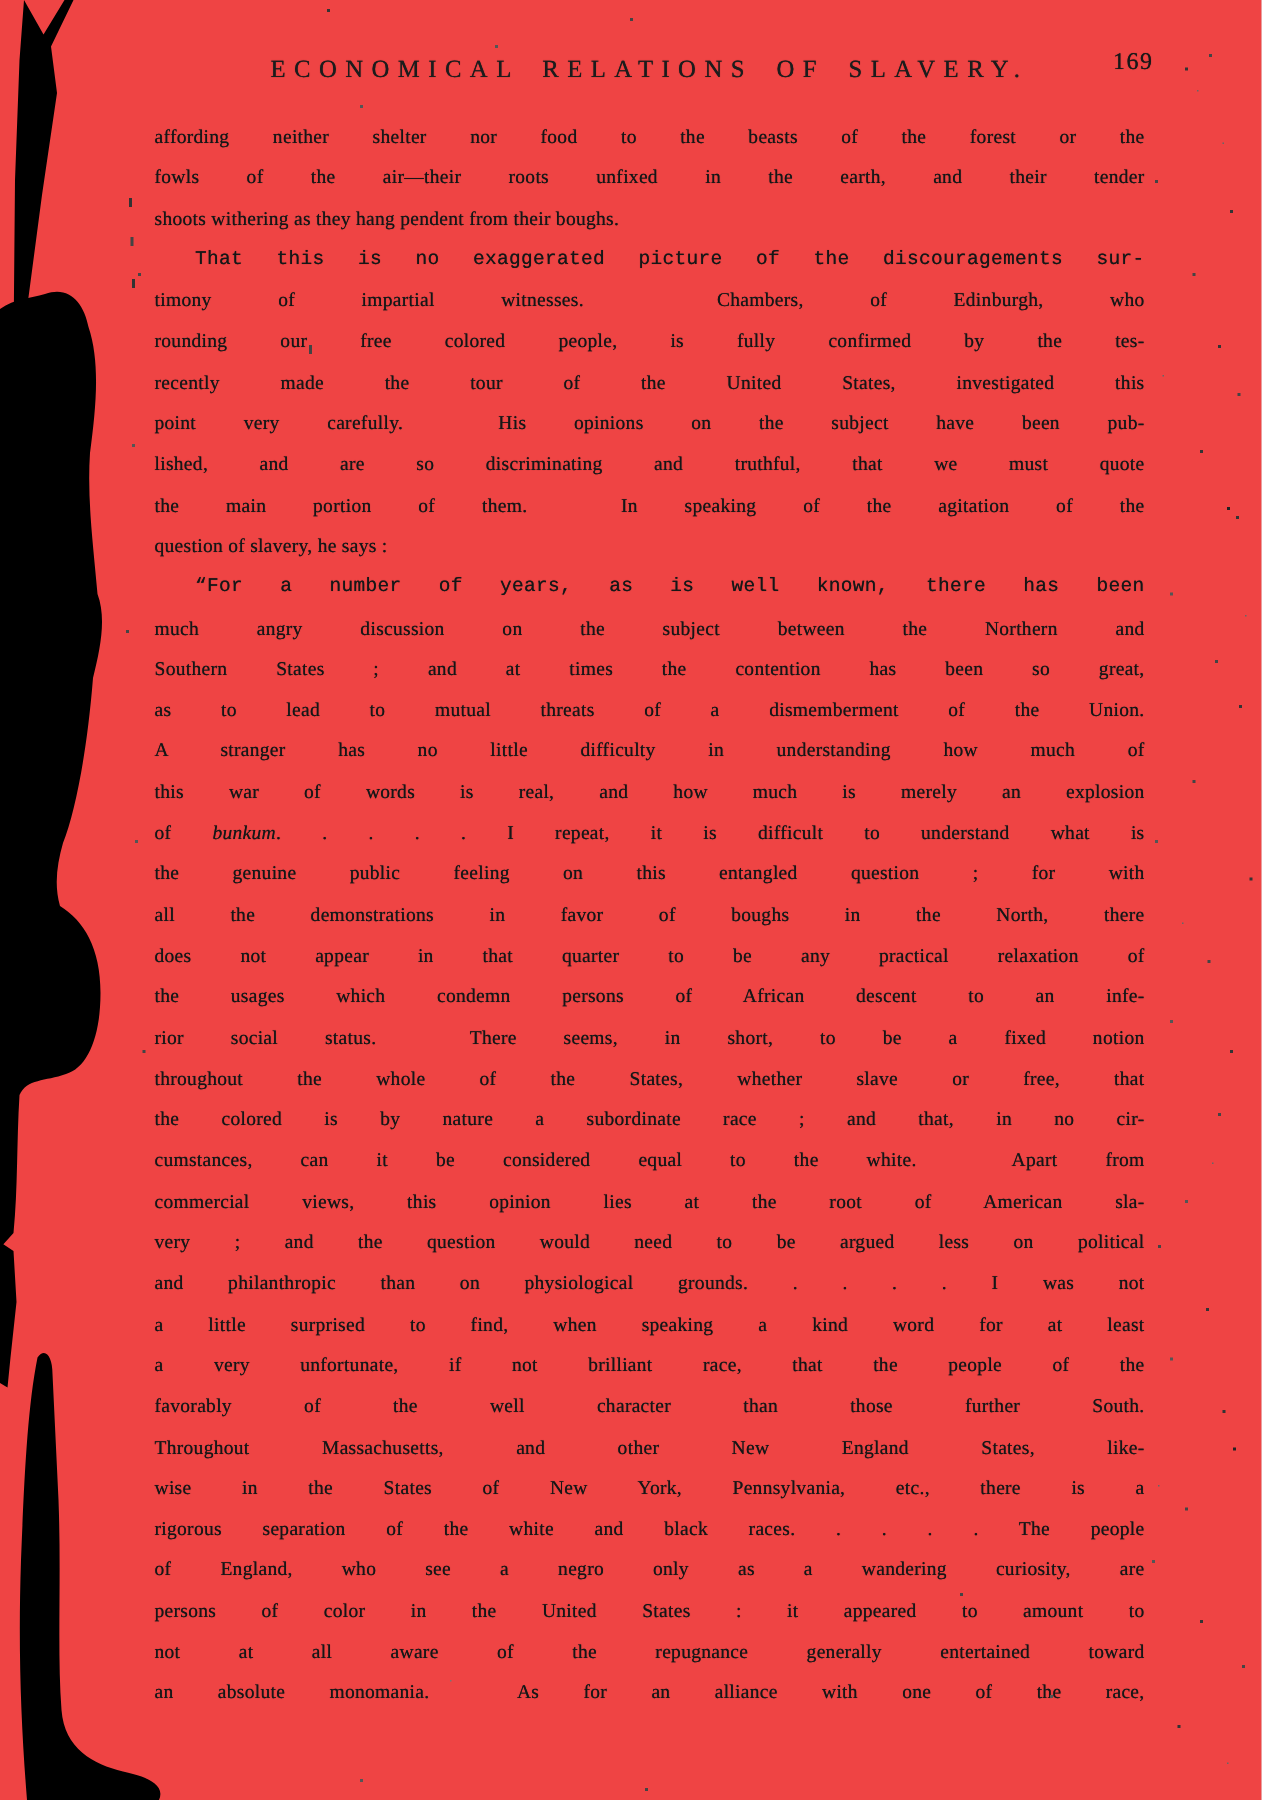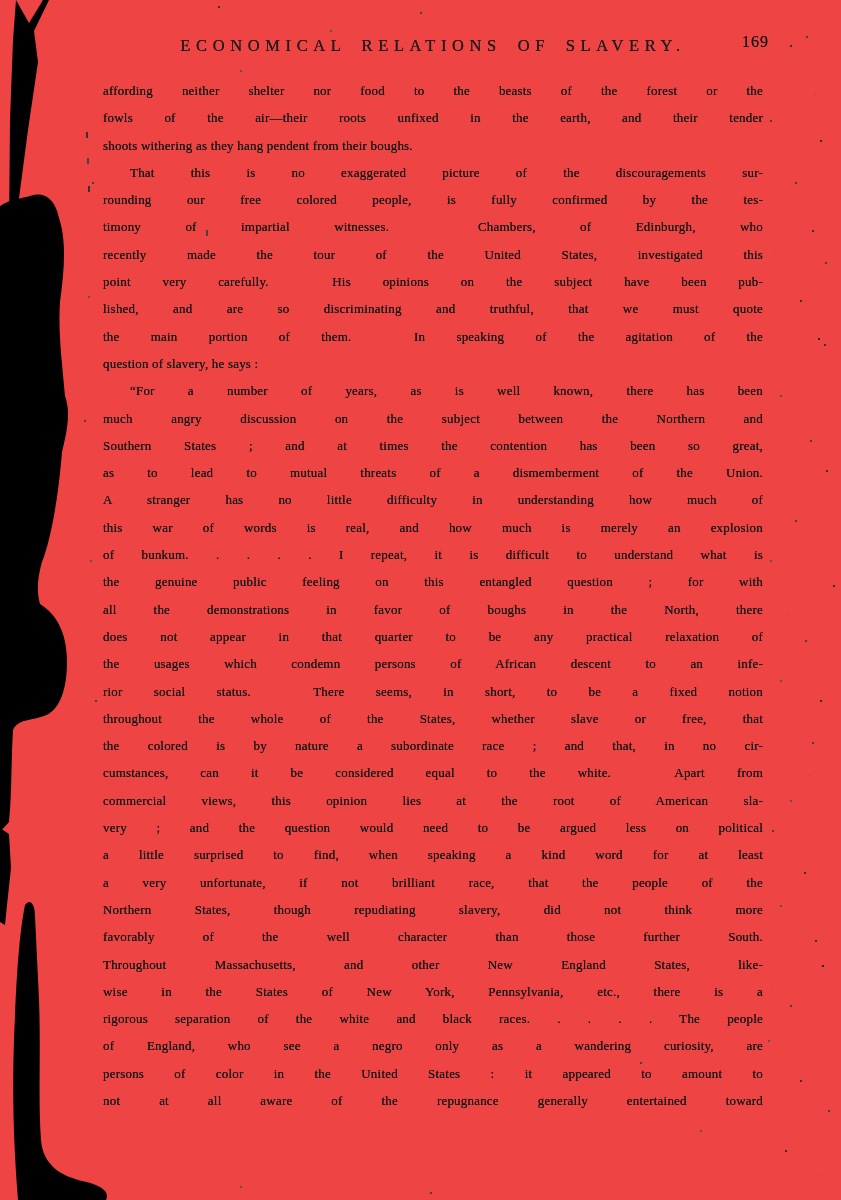--- a/index.html
+++ b/index.html
@@ -30,21 +30,21 @@
   }
   .line{
     display:block;
     font-size:13px;line-height:27.3px;
     text-align:justify;text-align-last:justify;
     white-space:pre-wrap;
     letter-spacing:0.2px;
     text-shadow:0 0 0.45px #222;
   }
   .line.no-just{text-align-last:left;}
-  .line.indent{padding-left:27px;}
+  .line.indent{padding-left:27px;font-family:Liberation Mono, monospace;}
   .blots{position:absolute;left:0;top:0;filter:blur(0.5px);}
   .speck,.speck2,.dash{position:absolute;background:transparent;}
   .speck{left:0;top:0;width:2px;height:2px;
     box-shadow:
       790px 45px 0 0 #333, 806px 36px 0 0 #444, 218px 6px 0 0 #333,
       330px 30px 0 0 #555, 770px 120px 0 0 #444, 820px 140px 0 0 #333,
       795px 182px 0 0 #444, 812px 230px 0 0 #333, 825px 262px 0 0 #444,
       800px 300px 0 0 #333, 818px 338px 0 0 #222, 824px 344px 0 0 #333,
       780px 395px 0 0 #555, 810px 440px 0 0 #444, 826px 470px 0 0 #333,
       795px 520px 0 0 #444, 770px 560px 0 0 #555, 833px 585px 0 0 #333,
@@ -81,56 +81,57 @@
   </div>
 
   <div class="body-block">
       <div>
         <div class="line"><span>affording neither shelter nor food to the beasts of the forest or the</span></div>
         <div class="line"><span>fowls of the air—their roots unfixed in the earth, and their tender</span></div>
         <div class="line no-just"><span>shoots withering as they hang pendent from their boughs.</span></div>
       </div>
       <div>
         <div class="line indent"><span>That this is no exaggerated picture of the discouragements sur-</span></div>
+        <div class="line"><span>timony of impartial witnesses.  Chambers, of Edinburgh, who</span></div>
         <div class="line"><span>rounding our free colored people, is fully confirmed by the tes-</span></div>
-        <div class="line"><span>timony of impartial witnesses.  Chambers, of Edinburgh, who</span></div>
         <div class="line"><span>recently made the tour of the United States, investigated this</span></div>
         <div class="line"><span>point very carefully.  His opinions on the subject have been pub-</span></div>
         <div class="line"><span>lished, and are so discriminating and truthful, that we must quote</span></div>
         <div class="line"><span>the main portion of them.  In speaking of the agitation of the</span></div>
         <div class="line no-just"><span>question of slavery, he says :</span></div>
       </div>
       <div>
         <div class="line indent"><span>“For a number of years, as is well known, there has been</span></div>
         <div class="line"><span>much angry discussion on the subject between the Northern and</span></div>
         <div class="line"><span>Southern States ; and at times the contention has been so great,</span></div>
         <div class="line"><span>as to lead to mutual threats of a dismemberment of the Union.</span></div>
         <div class="line"><span>A stranger has no little difficulty in understanding how much of</span></div>
         <div class="line"><span>this war of words is real, and how much is merely an explosion</span></div>
-        <div class="line"><span>of </span><span style="">bunkum</span><span>. . . . . I repeat, it is difficult to understand what is</span></div>
+        <div class="line"><span>of </span><span style="font-style: italic;">bunkum</span><span>. . . . . I repeat, it is difficult to understand what is</span></div>
         <div class="line"><span>the genuine public feeling on this entangled question ; for with</span></div>
         <div class="line"><span>all the demonstrations in favor of boughs in the North, there</span></div>
         <div class="line"><span>does not appear in that quarter to be any practical relaxation of</span></div>
         <div class="line"><span>the usages which condemn persons of African descent to an infe-</span></div>
         <div class="line"><span>rior social status.  There seems, in short, to be a fixed notion</span></div>
         <div class="line"><span>throughout the whole of the States, whether slave or free, that</span></div>
         <div class="line"><span>the colored is by nature a subordinate race ; and that, in no cir-</span></div>
         <div class="line"><span>cumstances, can it be considered equal to the white.  Apart from</span></div>
         <div class="line"><span>commercial views, this opinion lies at the root of American sla-</span></div>
         <div class="line"><span>very ; and the question would need to be argued less on political</span></div>
+        <div class="line"><span>and philanthropic than on physiological grounds. . . . . I was not</span></div>
         <div class="line"><span>a little surprised to find, when speaking a kind word for at least</span></div>
         <div class="line"><span>a very unfortunate, if not brilliant race, that the people of the</span></div>
-        <div class="line"><span>Northern States, though repudiating slavery, did not think more</span></div>
         <div class="line"><span>favorably of the well character than those further South.</span></div>
         <div class="line"><span>Throughout Massachusetts, and other New England States, like-</span></div>
         <div class="line"><span>wise in the States of New York, Pennsylvania, etc., there is a</span></div>
         <div class="line"><span>rigorous separation of the white and black races. . . . . The people</span></div>
         <div class="line"><span>of England, who see a negro only as a wandering curiosity, are</span></div>
         <div class="line"><span>persons of color in the United States : it appeared to amount to</span></div>
         <div class="line"><span>not at all aware of the repugnance generally entertained toward</span></div>
+        <div class="line"><span>an absolute monomania.  As for an alliance with one of the race,</span></div>
       </div>
     </div>
 
   <svg class="blots" width="130" height="1200" viewBox="0 0 130 1200">
 
     <path fill="#000" d="M16,0 L29,23 L43,0 L49,0 L34,31 L38,62 L28,130 L14,236 L9,231 L10,120 L13,40 Z"></path>
 
     <path fill="#000" d="M30,196 C46,190 56,202 59,218 C67,242 64,272 60,302
          C58,332 62,362 65,396 C71,412 67,432 62,452
          C58,502 50,542 42,562 C38,576 36,590 40,604

